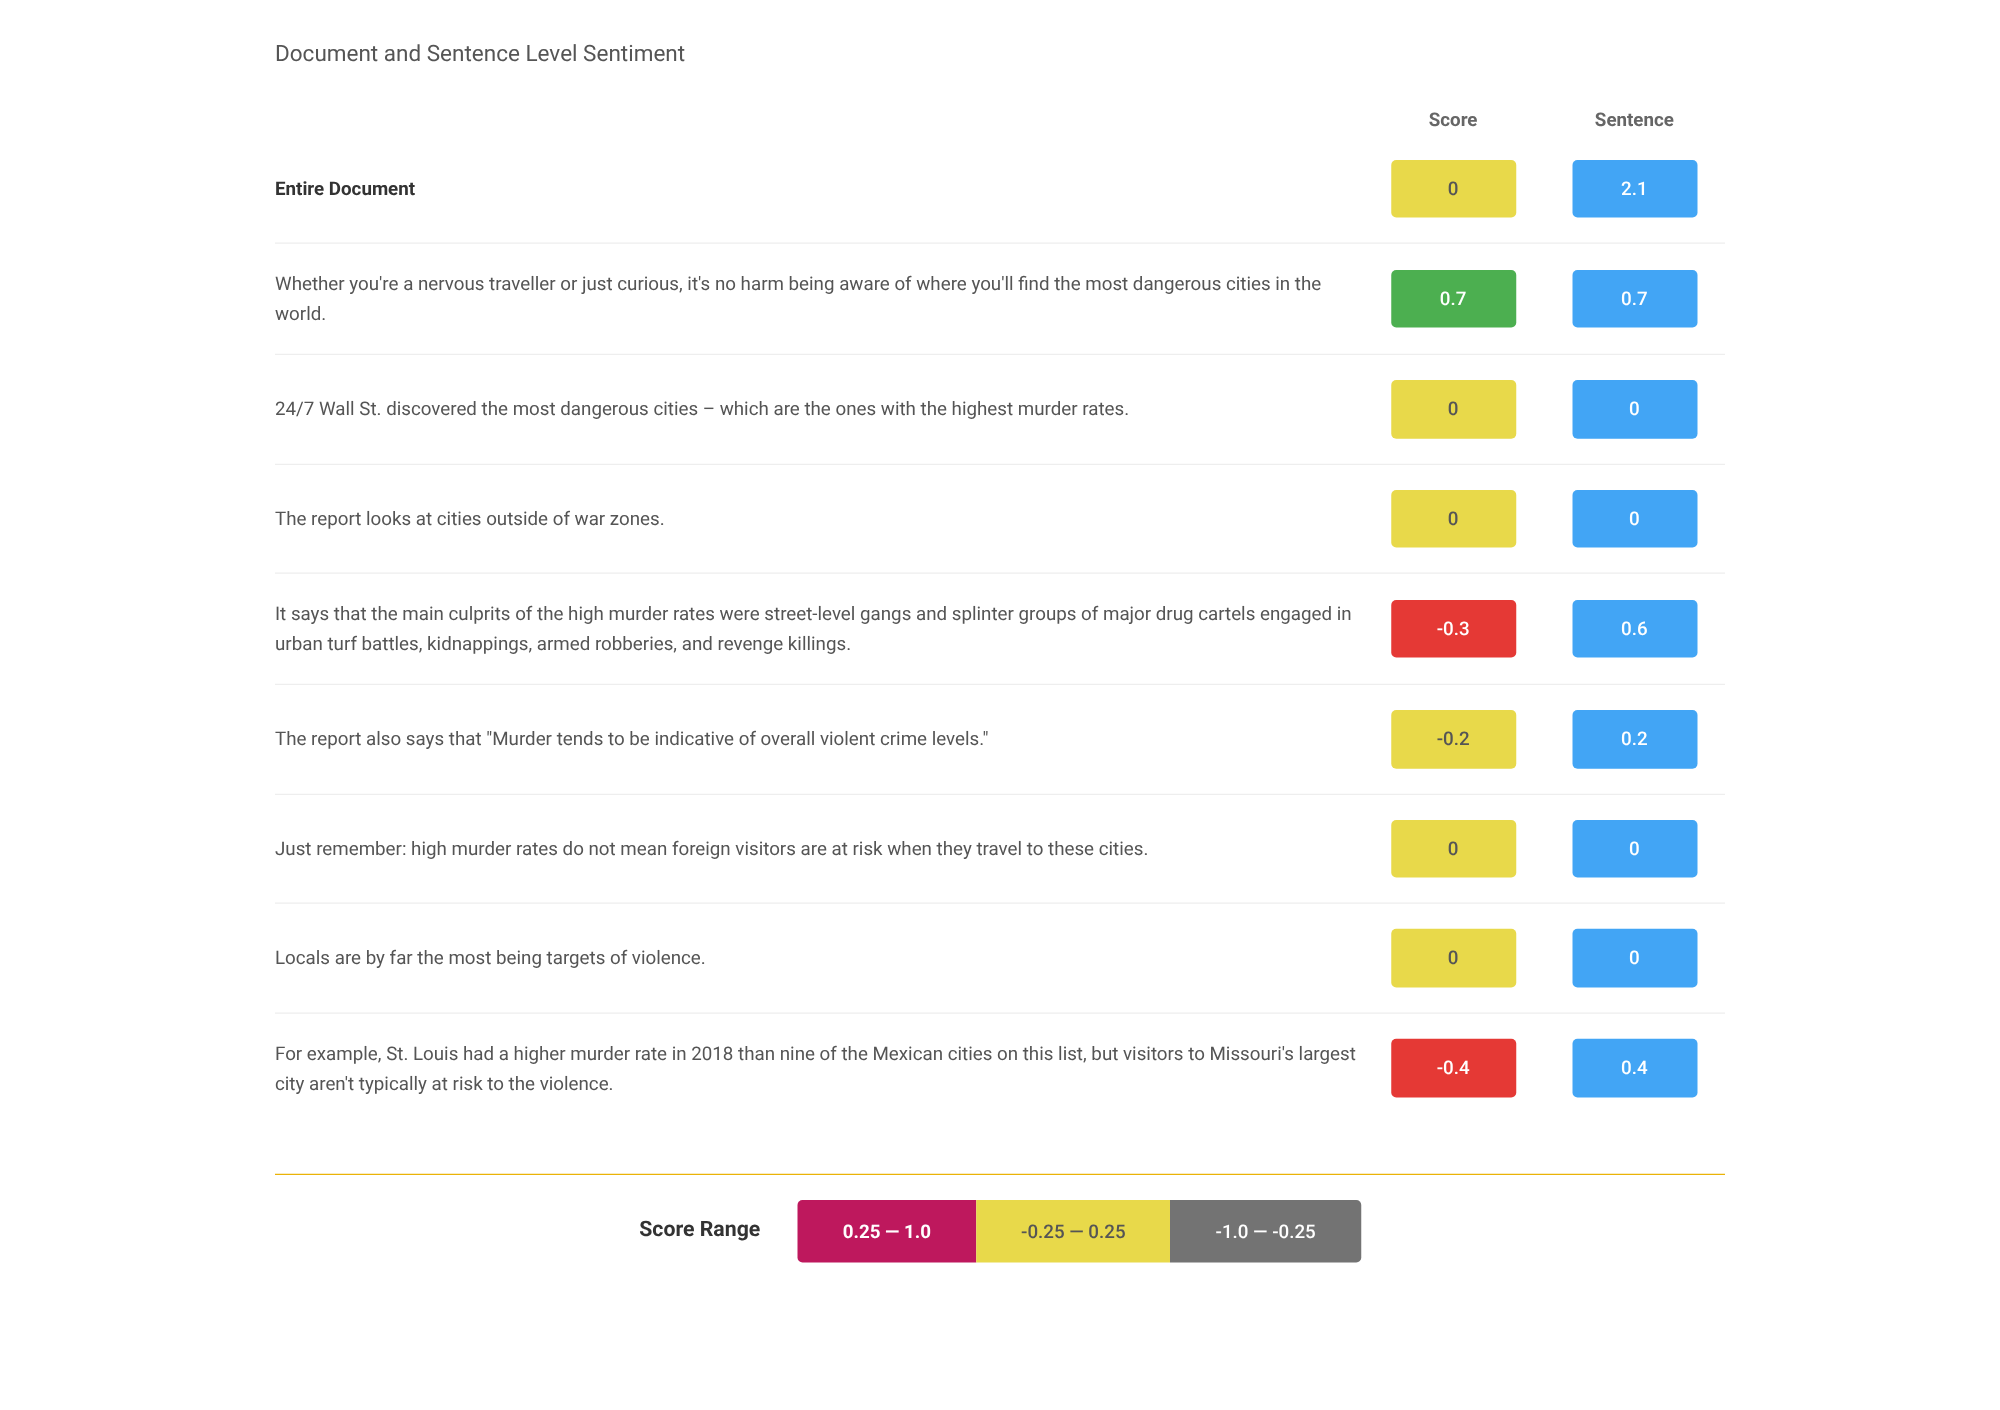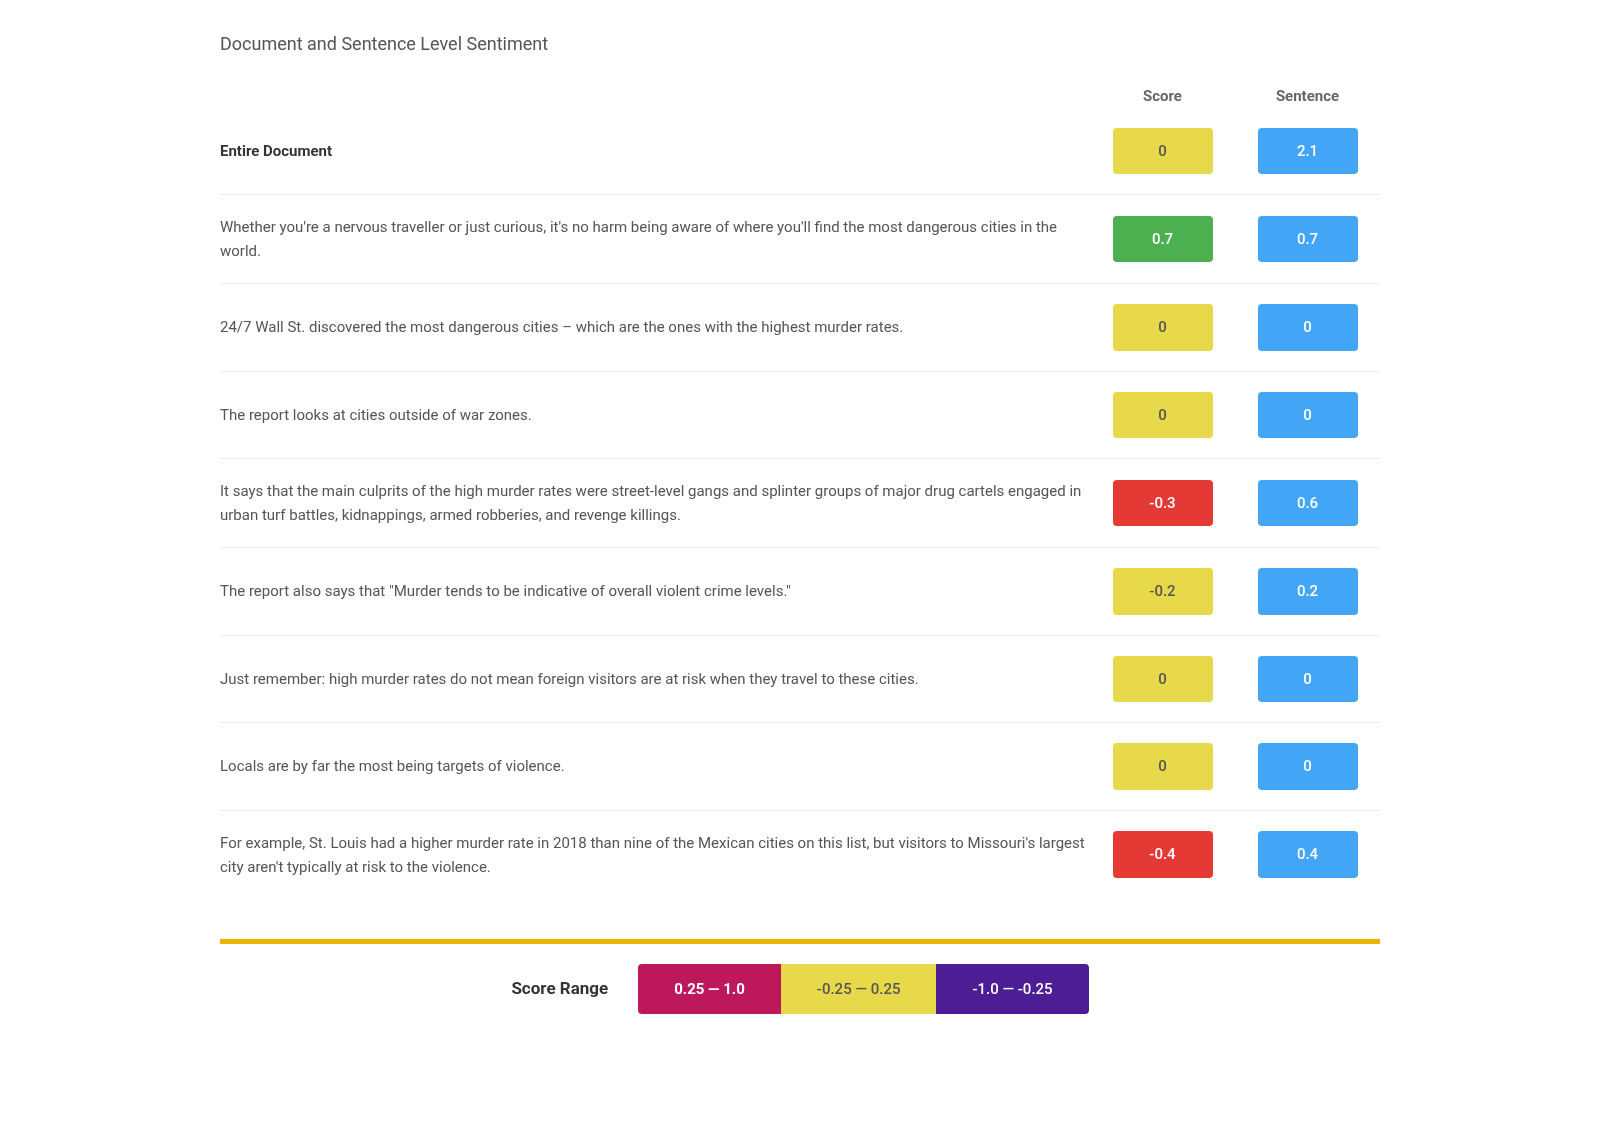--- a/index.html
+++ b/index.html
@@ -122,21 +122,21 @@
     }
 
     
     .score-range-section {
       margin-top: 50px;
       display: flex;
       align-items: center;
       justify-content: center;
       gap: 0;
       padding: 20px 0;
-      border-top: 5px solid #eab308;
+      border-top: 1px solid #eab308;
     }
 
     .score-range-label {
       font-weight: 700;
       font-size: 17px;
       color: #333;
       margin-right: 30px;
     }
 
     .range-badge {
@@ -153,21 +153,21 @@
       border-radius: 4px 0 0 4px;
       font-weight: bold;
     }
 
     .range-neutral {
       background-color: #e8d94a;
       color: #555;
     }
 
     .range-negative {
-      background-color: #4c1d95;
+      background-color: #737373;
       border-radius: 0 4px 4px 0;
     }
 
     .header-row th {
       padding-bottom: 12px;
     }
 
     .text-col {
       width: 75%;
     }

